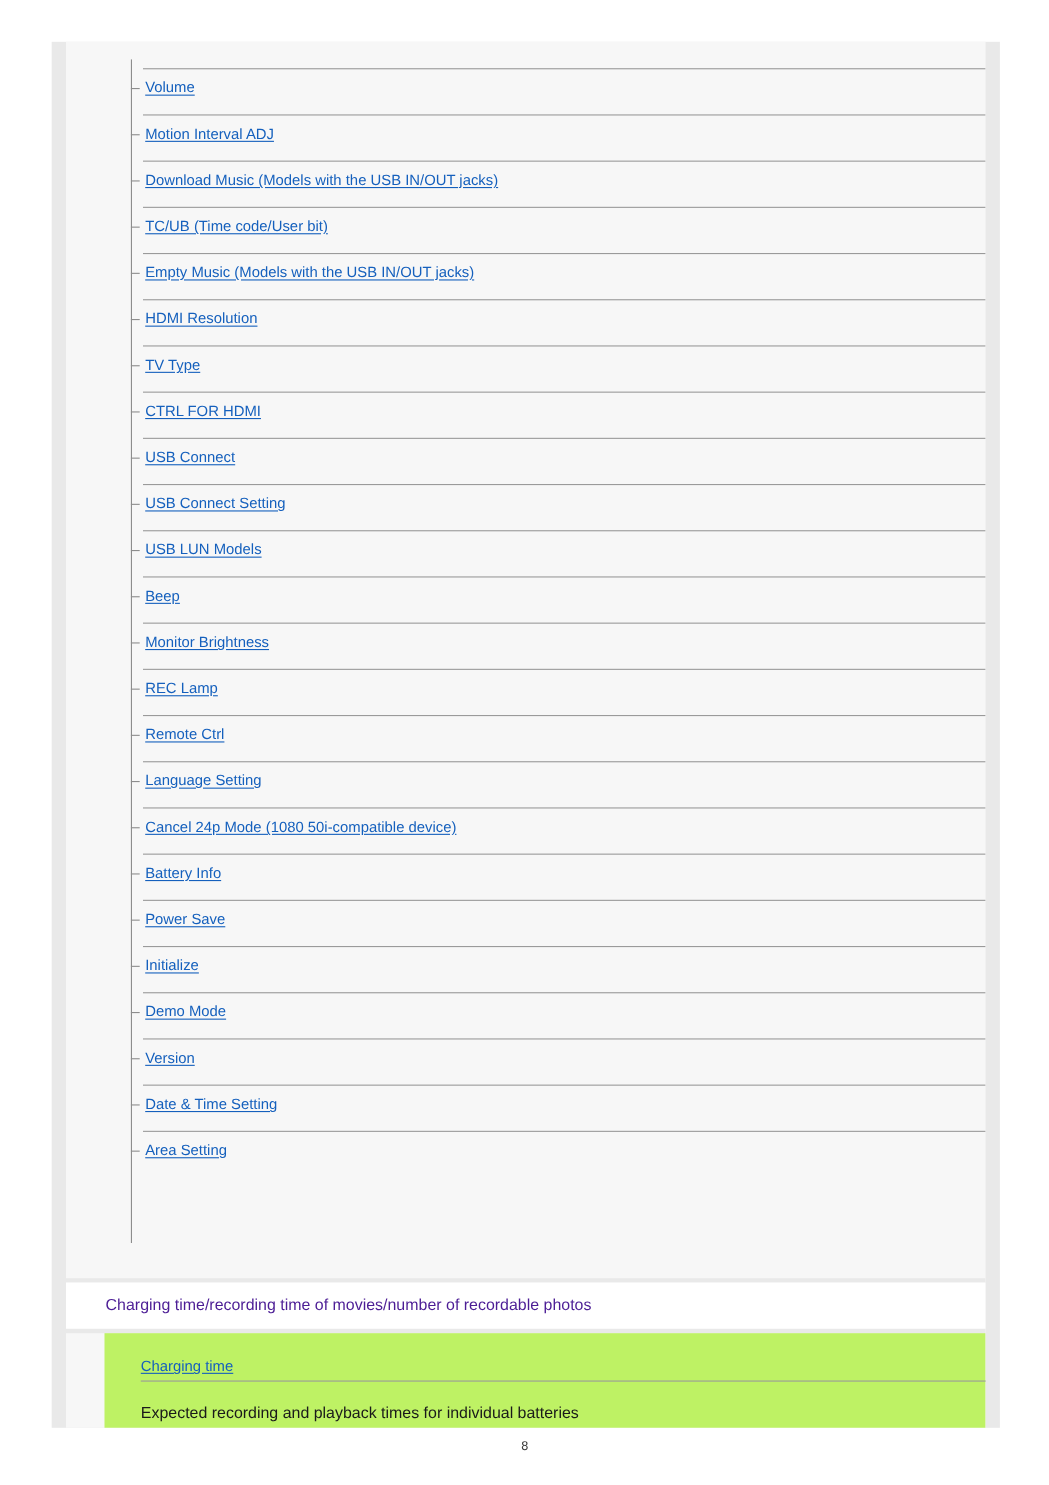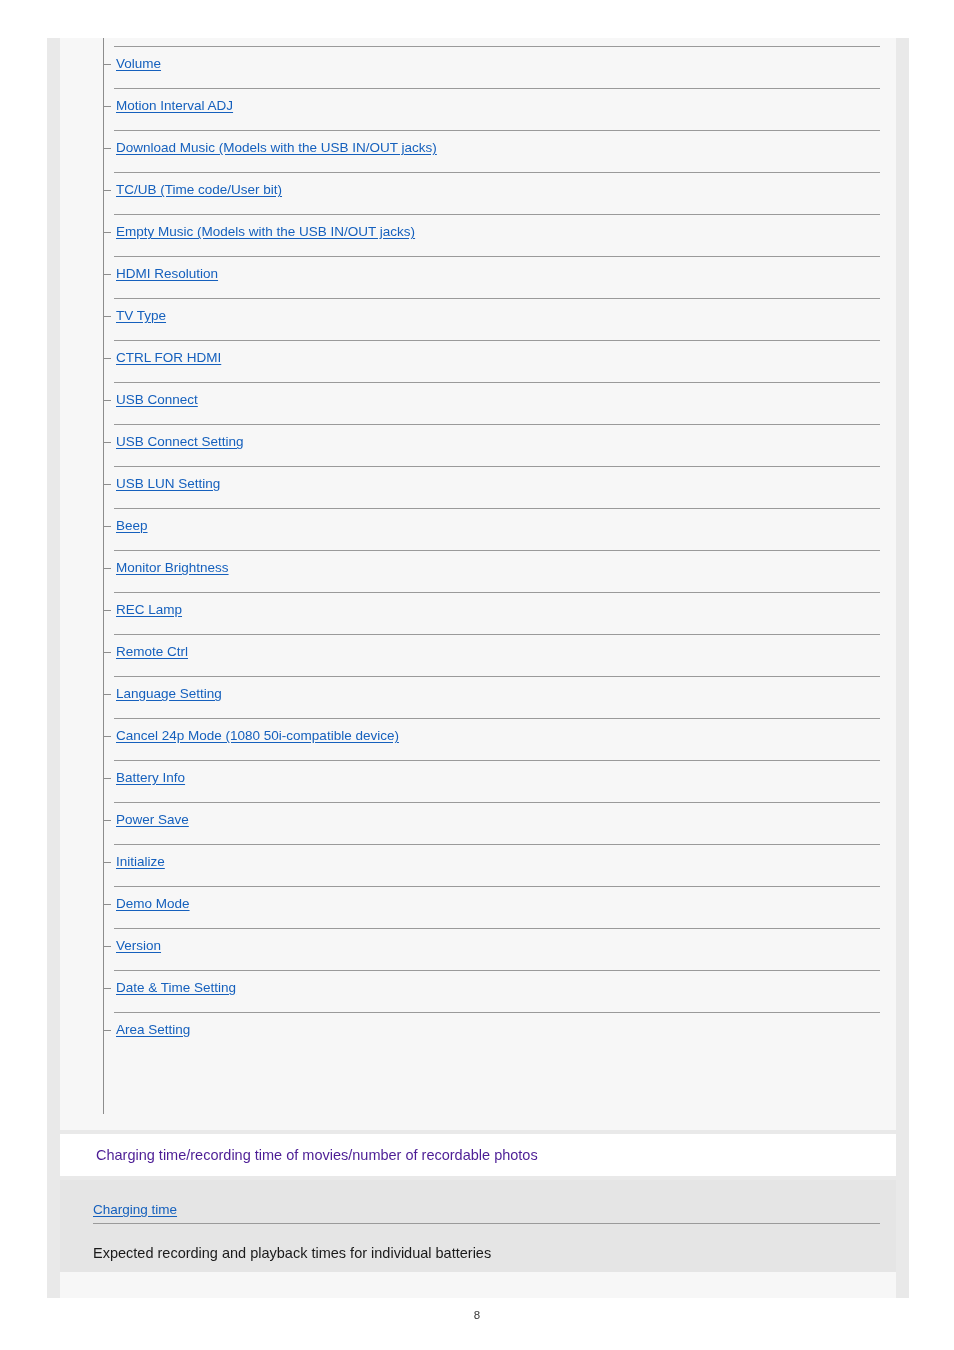--- a/index.html
+++ b/index.html
@@ -42,21 +42,21 @@
     height: 1260px;
     background: #f7f7f7;
     box-sizing: border-box;
     overflow: hidden;
   }
 
   
   .toc-tree {
     position: relative;
     padding: 0;
-    margin: 0;
+    margin: 16px;
     list-style: none;
   }
 
   
   .tree-trunk {
     position: absolute;
     left: 43px;
     top: 0px;
     width: 1px;
     background: #8d8d8d;
@@ -116,22 +116,23 @@
     box-sizing: border-box;
   }
   .section-heading .heading-text {
     color: #4c1d95;
     font-size: 14.5px;
     line-height: 18px;
   }
 
   
   .sub-block {
-    background: #e5e5e5;
+    background: #bef264;
     padding-top: 4px;
+    margin-left: 35px;
   }
   .sub-row {
     position: relative;
     height: 44px;
   }
   .sub-row a.sub-link {
     position: absolute;
     left: 33px;
     top: 18px;
     color: #1560bd;
@@ -232,21 +233,21 @@
           <a class="toc-link" href="#">USB Connect</a>
         </li>
         <li class="toc-item">
           <span class="rule"></span>
           <span class="stub"></span>
           <a class="toc-link" href="#">USB Connect Setting</a>
         </li>
         <li class="toc-item">
           <span class="rule"></span>
           <span class="stub"></span>
-          <a class="toc-link" href="#">USB LUN Setting</a>
+          <a class="toc-link" href="#">USB LUN Models</a>
         </li>
         <li class="toc-item">
           <span class="rule"></span>
           <span class="stub"></span>
           <a class="toc-link" href="#">Beep</a>
         </li>
         <li class="toc-item">
           <span class="rule"></span>
           <span class="stub"></span>
           <a class="toc-link" href="#">Monitor Brightness</a>

